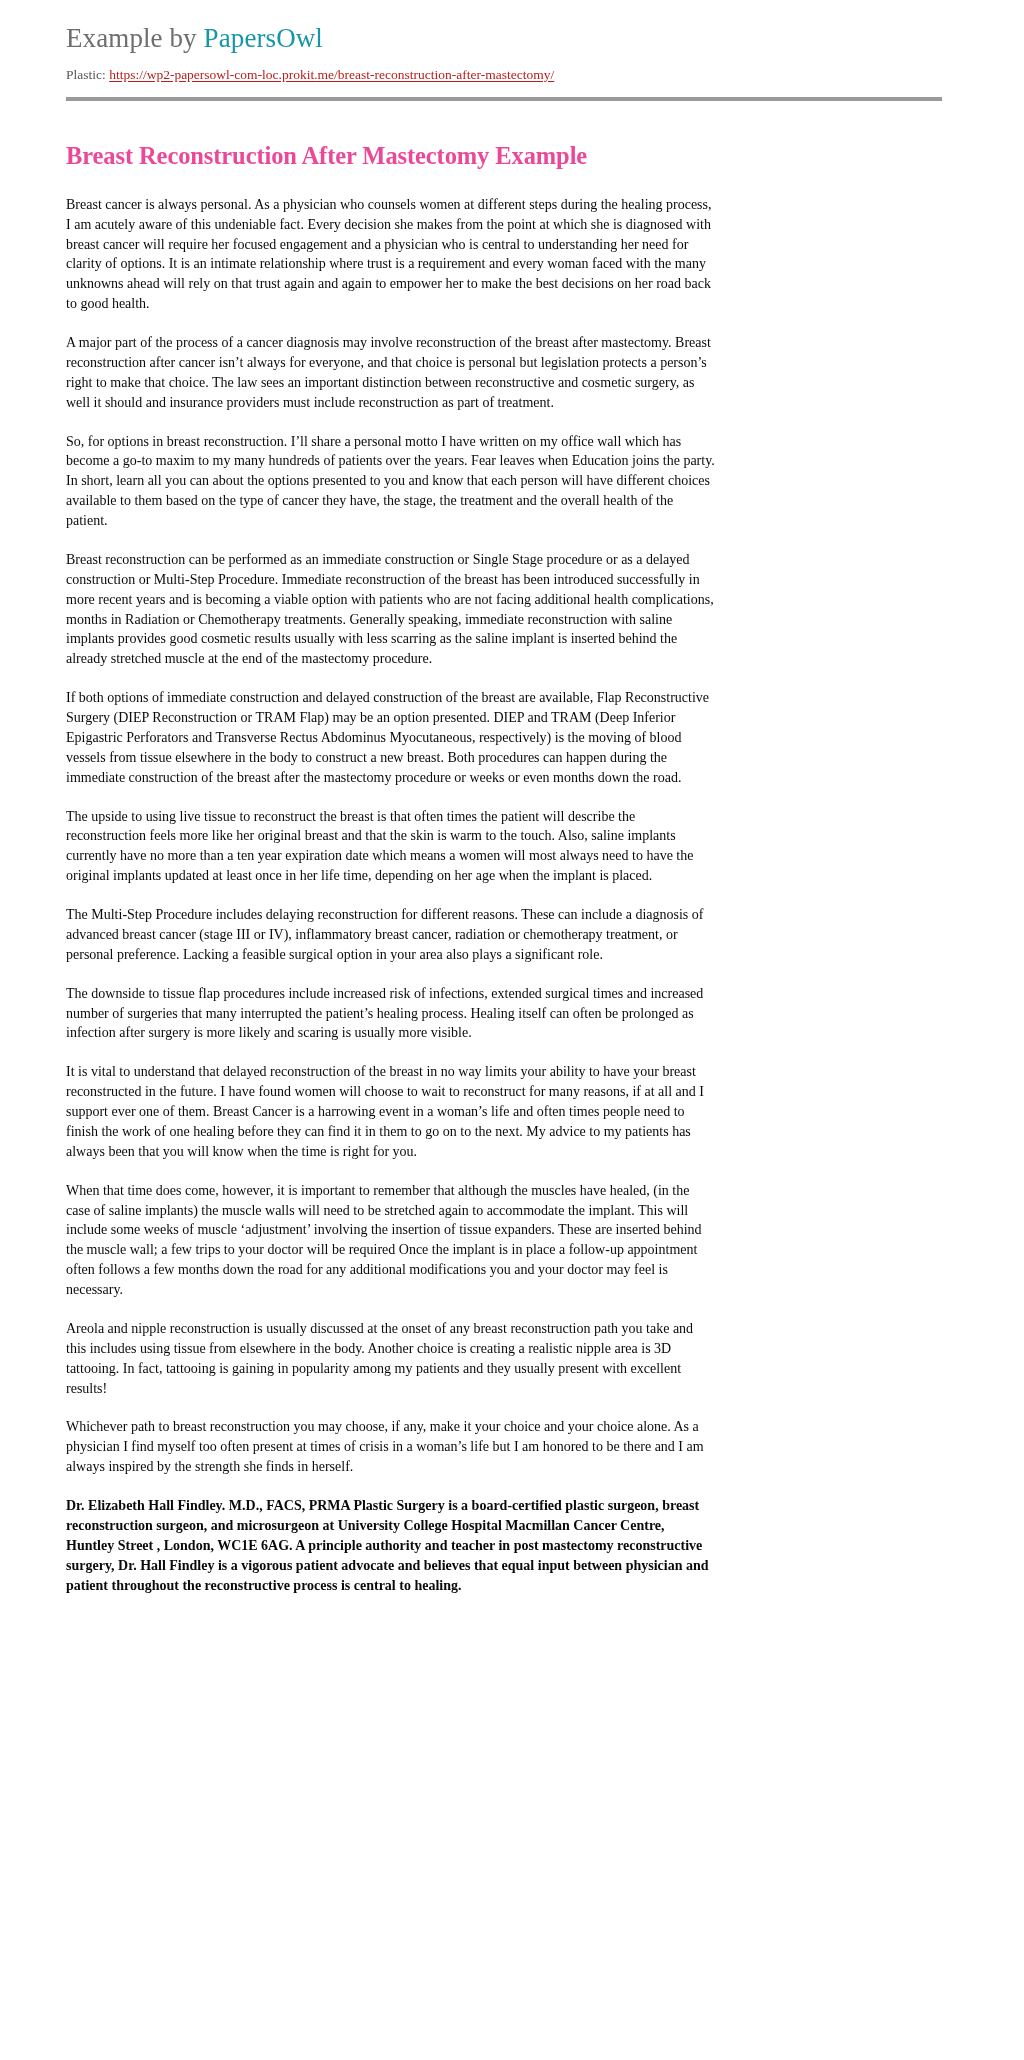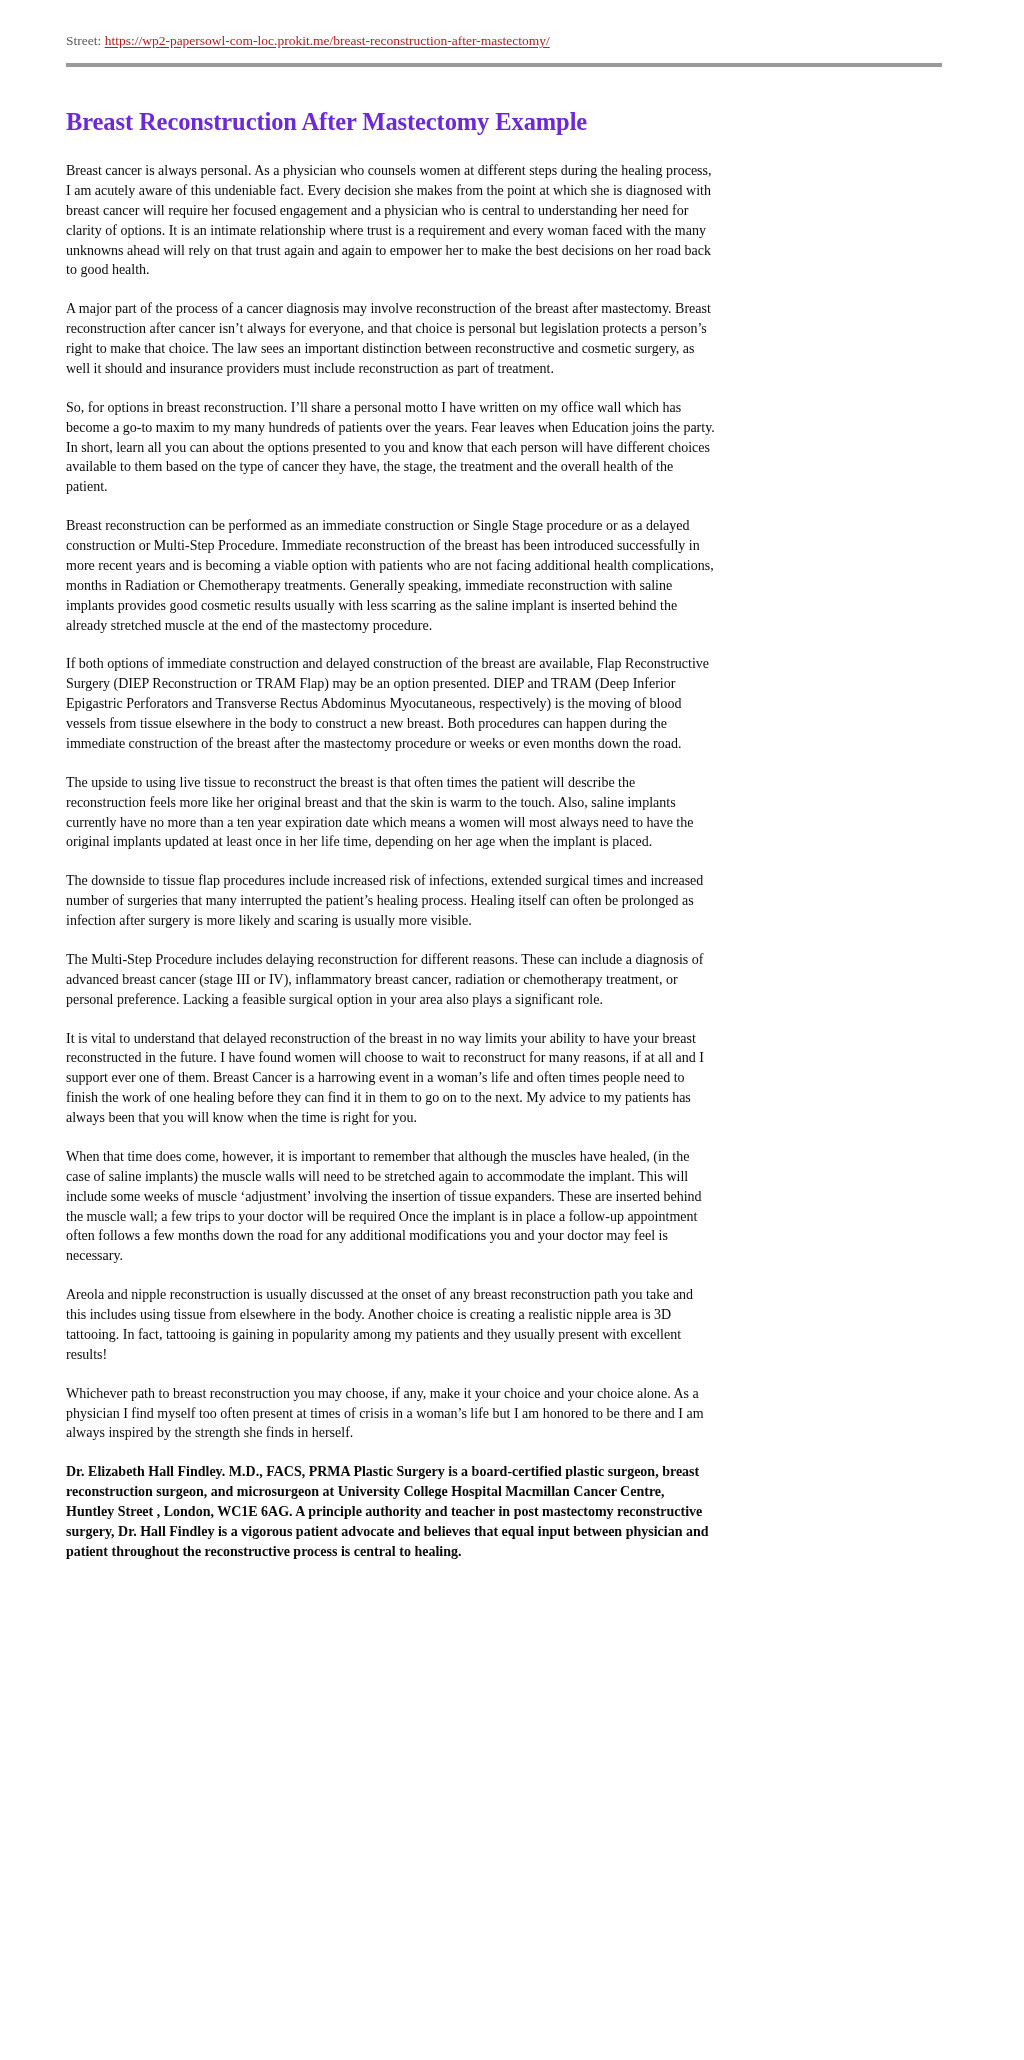--- a/index.html
+++ b/index.html
@@ -72,21 +72,21 @@
   
   .article {
     margin: 0 66px;
     width: 650px;
   }
 
   .article-title {
     font-family: "Liberation Serif", "DejaVu Serif", serif;
     font-size: 24.5px;
     font-weight: bold;
-    color: #6d28d9;
+    color: #ec4899;
     margin: 40px 0 0 0;
     line-height: 1.22;
     letter-spacing: -0.1px;
   }
 
   .body-copy {
     margin-top: 24px;
   }
 
   .para {
@@ -103,41 +103,44 @@
     font-weight: bold;
   }
 </style>
 </head>
 <body>
 
 <div class="page">
 
   <div class="doc-header">
 
+    <div class="brand-line">
+      <span>Example by </span><span class="brand-name">PapersOwl</span>
+    </div>
 
     <div class="source-line">
-      <span class="source-label">Street: </span><a class="source-url" href="#">https://wp2-papersowl-com-loc.prokit.me/breast-reconstruction-after-mastectomy/</a>
+      <span class="source-label">Plastic: </span><a class="source-url" href="#">https://wp2-papersowl-com-loc.prokit.me/breast-reconstruction-after-mastectomy/</a>
     </div>
 
     <hr class="header-rule">
   </div>
 
   <div class="article">
 
     <h1 class="article-title">Breast Reconstruction After Mastectomy Example</h1>
 
     <div class="body-copy">
       <p class="para">Breast cancer is always personal. As a physician who counsels women at different steps during the healing process, I am acutely aware of this undeniable fact. Every decision she makes from the point at which she is diagnosed with breast cancer will require her focused engagement and a physician who is central to understanding her need for clarity of options. It is an intimate relationship where trust is a requirement and every woman faced with the many unknowns ahead will rely on that trust again and again to empower her to make the best decisions on her road back to good health.</p>
       <p class="para">A major part of the process of a cancer diagnosis may involve reconstruction of the breast after mastectomy. Breast reconstruction after cancer isn’t always for everyone, and that choice is personal but legislation protects a person’s right to make that choice. The law sees an important distinction between reconstructive and cosmetic surgery, as well it should and insurance providers must include reconstruction as part of treatment.</p>
       <p class="para">So, for options in breast reconstruction. I’ll share a personal motto I have written on my office wall which has become a go-to maxim to my many hundreds of patients over the years. Fear leaves when Education joins the party. In short, learn all you can about the options presented to you and know that each person will have different choices available to them based on the type of cancer they have, the stage, the treatment and the overall health of the patient.</p>
       <p class="para">Breast reconstruction can be performed as an immediate construction or Single Stage procedure or as a delayed construction or Multi-Step Procedure. Immediate reconstruction of the breast has been introduced successfully in more recent years and is becoming a viable option with patients who are not facing additional health complications, months in Radiation or Chemotherapy treatments. Generally speaking, immediate reconstruction with saline implants provides good cosmetic results usually with less scarring as the saline implant is inserted behind the already stretched muscle at the end of the mastectomy procedure.</p>
       <p class="para">If both options of immediate construction and delayed construction of the breast are available, Flap Reconstructive Surgery (DIEP Reconstruction or TRAM Flap) may be an option presented. DIEP and TRAM (Deep Inferior Epigastric Perforators and Transverse Rectus Abdominus Myocutaneous, respectively) is the moving of blood vessels from tissue elsewhere in the body to construct a new breast. Both procedures can happen during the immediate construction of the breast after the mastectomy procedure or weeks or even months down the road.</p>
       <p class="para">The upside to using live tissue to reconstruct the breast is that often times the patient will describe the reconstruction feels more like her original breast and that the skin is warm to the touch. Also, saline implants currently have no more than a ten year expiration date which means a women will most always need to have the original implants updated at least once in her life time, depending on her age when the implant is placed.</p>
+      <p class="para">The Multi-Step Procedure includes delaying reconstruction for different reasons. These can include a diagnosis of advanced breast cancer (stage III or IV), inflammatory breast cancer, radiation or chemotherapy treatment, or personal preference. Lacking a feasible surgical option in your area also plays a significant role.</p>
       <p class="para">The downside to tissue flap procedures include increased risk of infections, extended surgical times and increased number of surgeries that many interrupted the patient’s healing process. Healing itself can often be prolonged as infection after surgery is more likely and scaring is usually more visible.</p>
-      <p class="para">The Multi-Step Procedure includes delaying reconstruction for different reasons. These can include a diagnosis of advanced breast cancer (stage III or IV), inflammatory breast cancer, radiation or chemotherapy treatment, or personal preference. Lacking a feasible surgical option in your area also plays a significant role.</p>
       <p class="para">It is vital to understand that delayed reconstruction of the breast in no way limits your ability to have your breast reconstructed in the future. I have found women will choose to wait to reconstruct for many reasons, if at all and I support ever one of them. Breast Cancer is a harrowing event in a woman’s life and often times people need to finish the work of one healing before they can find it in them to go on to the next. My advice to my patients has always been that you will know when the time is right for you.</p>
       <p class="para">When that time does come, however, it is important to remember that although the muscles have healed, (in the case of saline implants) the muscle walls will need to be stretched again to accommodate the implant. This will include some weeks of muscle ‘adjustment’ involving the insertion of tissue expanders. These are inserted behind the muscle wall; a few trips to your doctor will be required Once the implant is in place a follow-up appointment often follows a few months down the road for any additional modifications you and your doctor may feel is necessary.</p>
       <p class="para">Areola and nipple reconstruction is usually discussed at the onset of any breast reconstruction path you take and this includes using tissue from elsewhere in the body. Another choice is creating a realistic nipple area is 3D tattooing. In fact, tattooing is gaining in popularity among my patients and they usually present with excellent results!</p>
       <p class="para">Whichever path to breast reconstruction you may choose, if any, make it your choice and your choice alone. As a physician I find myself too often present at times of crisis in a woman’s life but I am honored to be there and I am always inspired by the strength she finds in herself.</p>
       <p class="para">Dr. Elizabeth Hall Findley. M.D., FACS, PRMA Plastic Surgery is a board-certified plastic surgeon, breast reconstruction surgeon, and microsurgeon at University College Hospital Macmillan Cancer Centre, Huntley Street , London, WC1E 6AG. A principle authority and teacher in post mastectomy reconstructive surgery, Dr. Hall Findley is a vigorous patient advocate and believes that equal input between physician and patient throughout the reconstructive process is central to healing.</p>
     </div>
 
   </div>
 </div>
 

